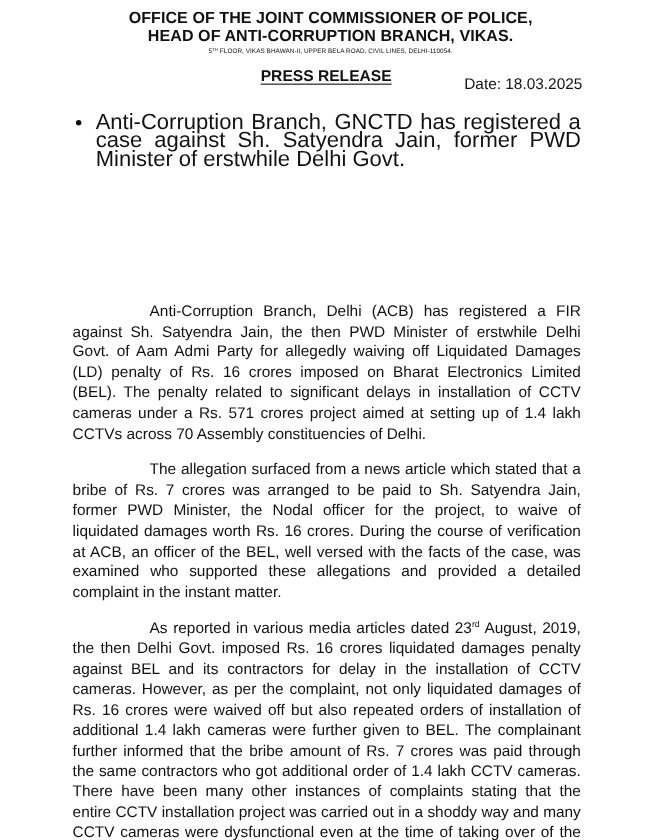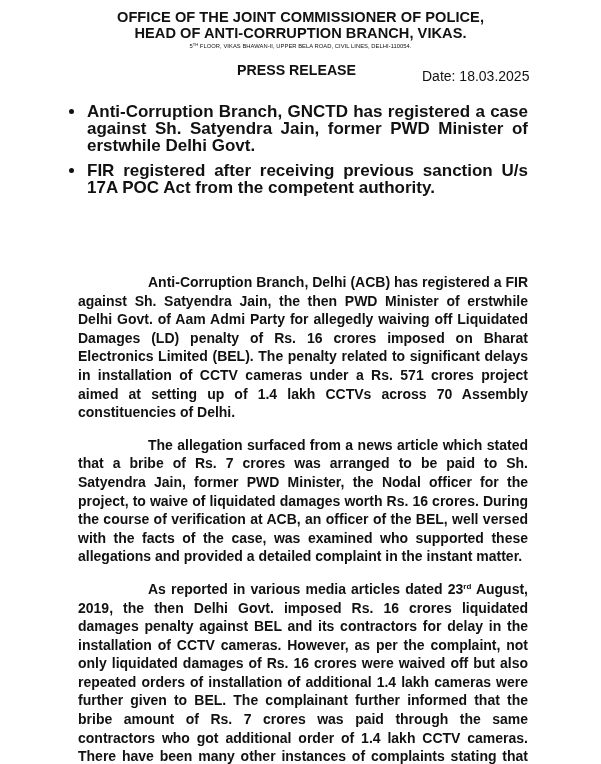--- a/index.html
+++ b/index.html
@@ -43,20 +43,21 @@
       letter-spacing: 0.05px;
       white-space: nowrap;
     }
     .hdr-addr sup { font-size: 4px; vertical-align: 2px; }
     .press-title {
       position: absolute;
       top: 62px;
       left: 237px;
       font-weight: bold;
       font-size: 14.2px;
+      text-decoration: underline;
       text-underline-offset: 2px;
       white-space: nowrap;
     }
     .date-line {
       position: absolute;
       top: 68px;
       left: 422px;
       font-size: 14px;
       white-space: nowrap;
     }
@@ -65,22 +66,22 @@
       left: 66px;
       top: 103px;
       width: 462px;
       margin: 0;
       padding: 0;
       list-style: none;
     }
     .bullet {
       position: relative;
       padding-left: 21px;
-      font-weight: bold;
-      font-size: 17px;
+      font-weight: normal;
+      font-size: 20px;
       line-height: 17px;
       text-align: justify;
       margin-bottom: 8px;
     }
     .bullet .dot {
       position: absolute;
       left: 3px;
       top: 6px;
       width: 5px;
       height: 5px;
@@ -91,46 +92,41 @@
       position: absolute;
       left: 66px;
       width: 462px;
       top: 273px;
     }
     .para {
       font-size: 14px;
       line-height: 18.6px;
       text-align: justify;
       text-indent: 70px;
-      margin: 0 0 14px 12px;
-      font-weight: bold;
+      margin: 0 0 14px 0;
     }
     .para sup { font-size: 8px; line-height: 0; vertical-align: 5px; }
   </style>
 </head>
 <body>
 
 <div class="page">
 
   <div class="hdr-line hdr-1">OFFICE OF THE JOINT COMMISSIONER OF POLICE,</div>
   <div class="hdr-line hdr-2">HEAD OF ANTI-CORRUPTION BRANCH, VIKAS.</div>
   <div class="hdr-addr"><span>5</span><sup>TH</sup><span> FLOOR, VIKAS BHAWAN-II, UPPER BELA ROAD, CIVIL LINES, DELHI-110054.</span></div>
 
   <div class="press-title">PRESS RELEASE</div>
   <div class="date-line">Date: 18.03.2025</div>
 
   <ul class="bullets">
     <li class="bullet">
       <span class="dot"></span>
       <span>Anti-Corruption Branch, GNCTD has registered a case against Sh. Satyendra Jain, former PWD Minister of erstwhile Delhi Govt.</span>
     </li>
-    <li class="bullet">
-      <span class="dot"></span>
-      <span>FIR registered after receiving previous sanction U/s 17A POC Act from the competent authority.</span>
-    </li>
   </ul>
 
   <div class="body-text">
     <p class="para">Anti-Corruption Branch, Delhi (ACB) has registered a FIR against Sh. Satyendra Jain, the then PWD Minister of erstwhile Delhi Govt. of Aam Admi Party for allegedly waiving off Liquidated Damages (LD) penalty of Rs. 16 crores imposed on Bharat Electronics Limited (BEL). The penalty related to significant delays in installation of CCTV cameras under a Rs. 571 crores project aimed at setting up of 1.4 lakh CCTVs across 70 Assembly constituencies of Delhi.</p>
     <p class="para">The allegation surfaced from a news article which stated that a bribe of Rs. 7 crores was arranged to be paid to Sh. Satyendra Jain, former PWD Minister, the Nodal officer for the project, to waive of liquidated damages worth  Rs. 16 crores. During the course of verification at ACB, an officer of the BEL, well versed with the facts of the case, was examined who supported these allegations and provided a detailed complaint in the instant matter.</p>
     <p class="para"><span>As reported in various media articles dated 23</span><sup>rd</sup><span> August, 2019, the then Delhi Govt. imposed Rs. 16 crores liquidated damages penalty against BEL and its contractors for delay in the installation of CCTV cameras. However, as per the complaint, not only liquidated damages of Rs. 16 crores were waived off but also repeated orders of installation of additional 1.4 lakh cameras were further given to BEL. The complainant further informed that the bribe amount of Rs. 7 crores was paid through the same contractors who got additional order of 1.4 lakh CCTV cameras. There have been many other instances of complaints stating that the entire CCTV installation project was carried out in a shoddy way and many CCTV cameras were dysfunctional even at the time of taking over of the project</span></p>
   </div>
 
 </div>
 

